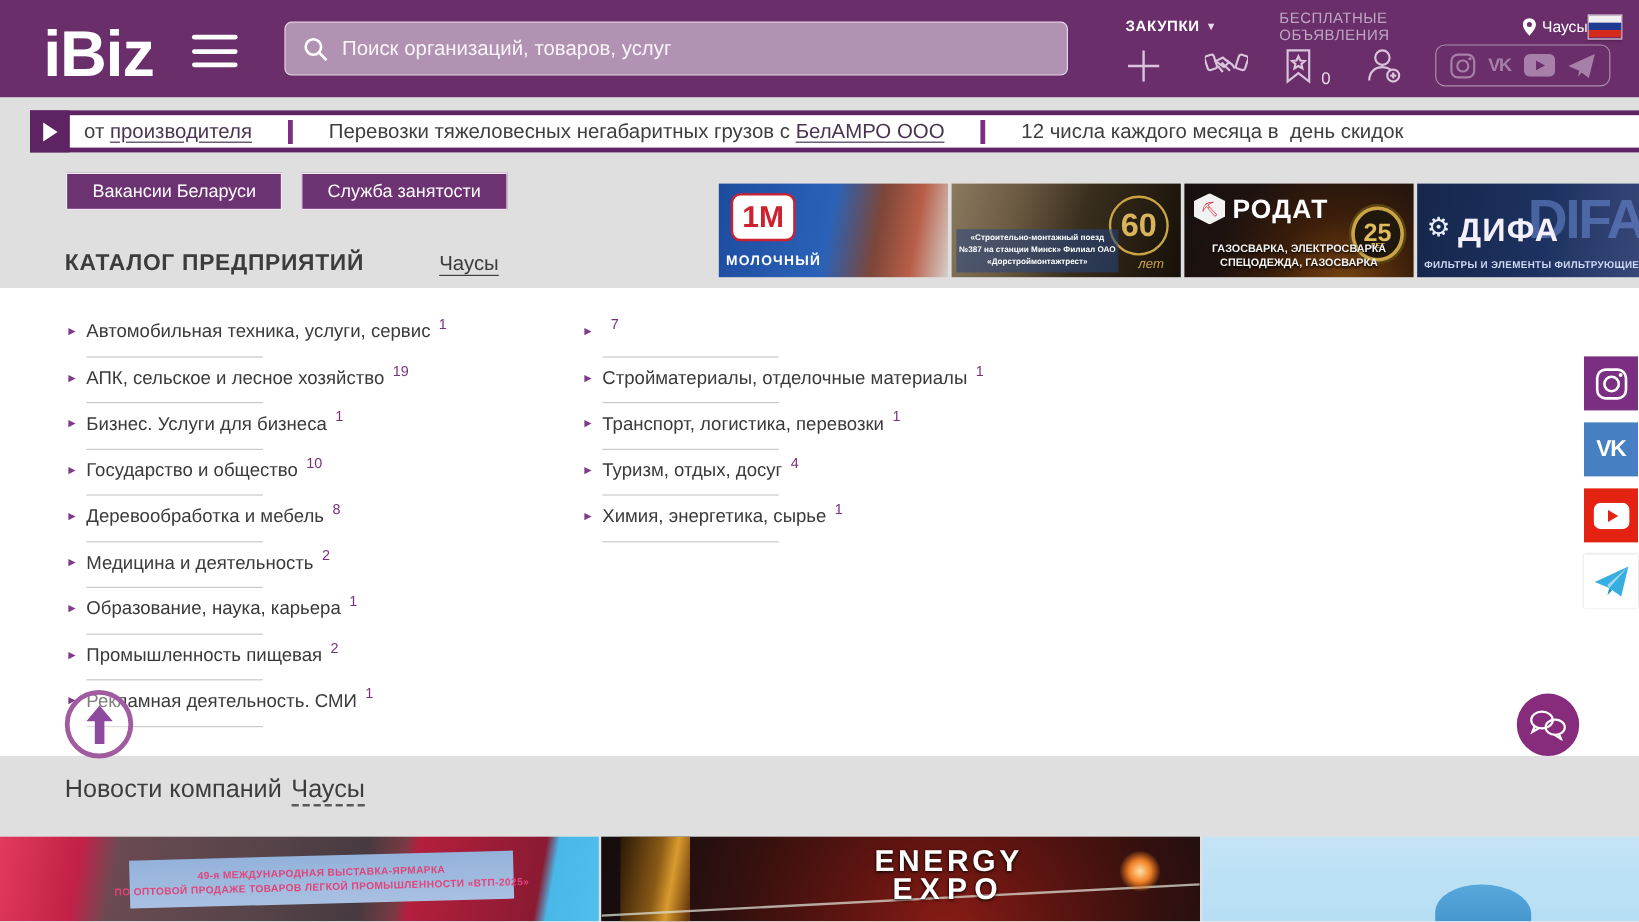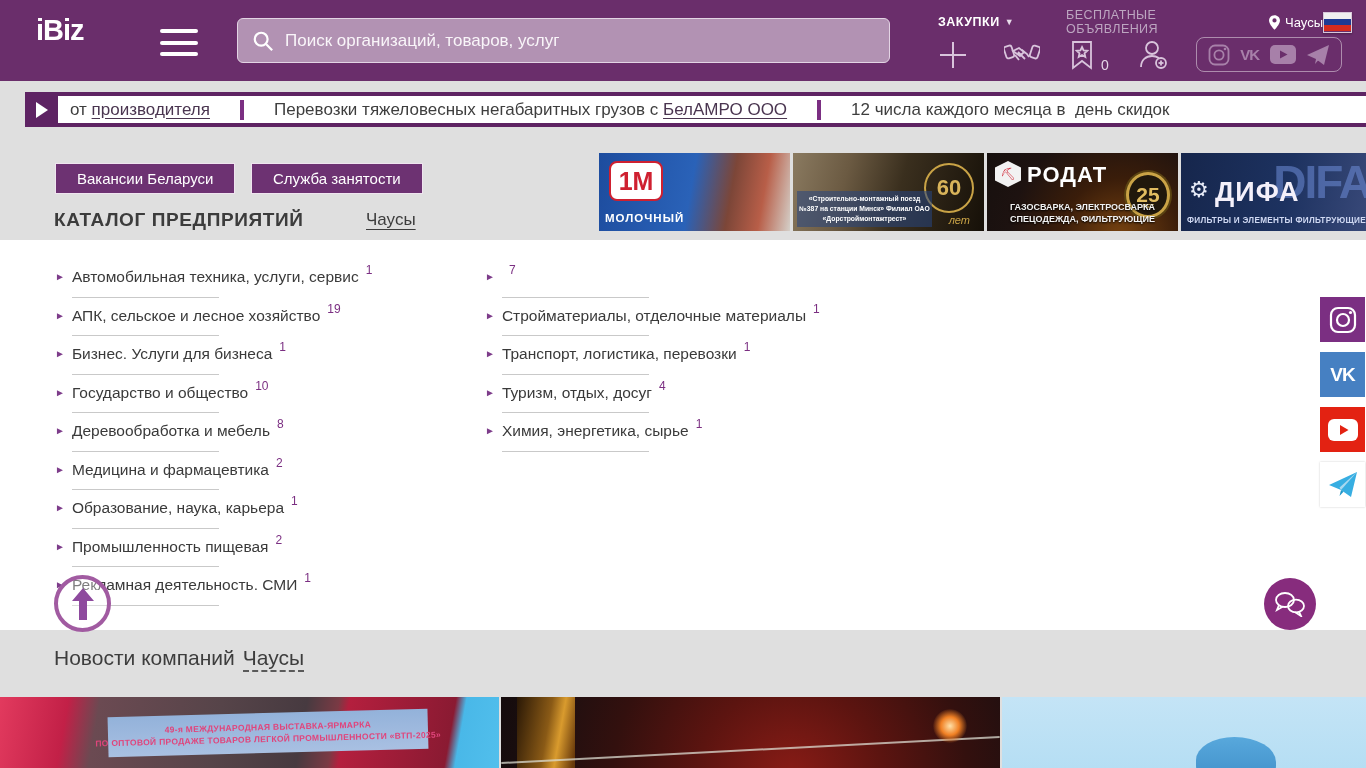--- a/index.html
+++ b/index.html
@@ -2,21 +2,21 @@
 <html><head>
 <meta charset="utf-8">
 <style>
   * { box-sizing: border-box; margin: 0; padding: 0; }
   html,body { width:1366px; height:768px; overflow:hidden; }
   body { font-family:"Liberation Sans","DejaVu Sans",sans-serif; background:#dfdfdf; position:relative; }
   .page { position:relative; width:1366px; height:768px; overflow:hidden; background:#dfdfdf; }
 
   
   .header { position:absolute; top:0; left:0; width:1366px; height:81px; background:#6a2e6b; }
-  .logo { position:absolute; left:36px; top:14px; color:#fff; font-size:29px; font-weight:bold; letter-spacing:-1px; cursor:pointer; }
+  .logo { position:absolute; left:36px; top:14px; color:#fff; font-size:54px; font-weight:bold; letter-spacing:-1px; cursor:pointer; }
   .burger { position:absolute; left:160px; top:29px; width:38px; height:27px; display:flex; flex-direction:column; justify-content:space-between; cursor:pointer; }
   .burger span { display:block; height:4px; background:#fff; border-radius:2px; }
   .search { position:absolute; left:237px; top:18px; width:653px; height:45px; background:#b292b3; border:1px solid #e3d4e4; border-radius:6px; display:flex; align-items:center; padding:0 14px; }
   .search input { flex:1; background:transparent; border:none; outline:none; font-size:17px; color:#fff; font-family:inherit; }
   .search input::placeholder { color:#fdfbfd; opacity:.95; }
   .search-icon { width:22px; height:22px; margin-right:11px; flex:none; }
 
   .topnav { position:absolute; top:13px; left:938px; right:14px; height:18px; display:flex; align-items:center; font-size:12.5px; }
   .nav-zakupki { color:#fff; font-weight:bold; letter-spacing:.5px; cursor:pointer; display:flex; align-items:center; }
   .chevron { font-size:9px; margin-left:5px; color:#e8dcea; }
@@ -40,35 +40,35 @@
   .ticker-inner { position:relative; margin-left:33px; height:27px; background:#fff; display:flex; align-items:center; overflow:hidden; }
   .play-btn { position:absolute; left:25px; top:92px; width:33px; height:35px; background:#5e2363; display:flex; align-items:center; justify-content:center; cursor:pointer; z-index:5; }
   .play-tri { width:0; height:0; border-left:12px solid #fff; border-top:8px solid transparent; border-bottom:8px solid transparent; }
   .ticker-item { display:inline-flex; align-items:center; white-space:nowrap; font-size:17px; color:#3e3e3e; }
   .ticker-item:first-of-type { padding-left:12px; }
   .ticker-item:not(:first-of-type)::before { content:""; width:4px; height:20px; background:#7b2f82; margin:0 30px; flex:none; }
   .t-pre,.t-post { white-space:pre; }
   .t-link { color:#4a3550; text-decoration:underline; text-underline-offset:3px; white-space:pre; cursor:pointer; }
 
   
-  .btn { position:absolute; top:163px; height:31px; background:#6d3272; color:#fff; font-size:15px; padding:0 21px; border:1px solid #efe4ef; display:flex; align-items:center; cursor:pointer; white-space:nowrap; }
+  .btn { position:absolute; top:144px; height:31px; background:#6d3272; color:#fff; font-size:15px; padding:0 21px; border:1px solid #efe4ef; display:flex; align-items:center; cursor:pointer; white-space:nowrap; }
   .btn-vac { left:55px; } .btn-emp { left:251px; }
 
   
   .cat-heading { position:absolute; left:54px; top:209px; font-size:19px; font-weight:bold; color:#3c3c3c; letter-spacing:.6px; }
   .cat-city { position:absolute; left:366px; top:210px; font-size:17px; color:#3c3c3c; text-decoration:underline; text-underline-offset:4px; cursor:pointer; }
 
   
   .banners { position:absolute; left:599px; top:153px; display:flex; gap:3px; }
   .banner { width:191px; height:78px; position:relative; overflow:hidden; cursor:pointer; flex:none; }
   .b1 { background:linear-gradient(100deg,#1d4c9e 0%,#2a62b8 48%,#7c4638 68%,#b85e48 84%,#d4cfc8 100%); }
   .b1-logo { position:absolute; left:10px; top:8px; width:54px; height:40px; background:#fff; border:2px solid #cf2030; border-radius:8px; color:#cf2030; font-weight:bold; font-size:25px; display:flex; align-items:center; justify-content:center; }
   .b1-name { position:absolute; left:6px; bottom:7px; color:#fff; font-weight:bold; font-size:11.5px; letter-spacing:1px; }
   .b2 { background:linear-gradient(105deg,#8a7a60 0%,#6b5a42 28%,#3a2f1e 55%,#161008 100%); }
-  .b2-badge { position:absolute; right:10px; top:10px; width:50px; height:50px; border-radius:50%; border:2px solid #c9a346; color:#d9b45a; font-size:22px; font-weight:bold; display:flex; align-items:center; justify-content:center; }
+  .b2-badge { position:absolute; right:10px; top:10px; width:50px; height:50px; border-radius:50%; border:2px solid #c9a346; color:#d9b45a; font-size:27px; font-weight:bold; display:flex; align-items:center; justify-content:center; }
   .b2-sub { position:absolute; right:14px; bottom:5px; color:#c9a346; font-style:italic; font-size:11px; }
   .b2-text { position:absolute; left:4px; bottom:4px; width:135px; background:rgba(38,70,130,.55); color:#fff; font-weight:bold; font-size:6.8px; line-height:1.45; text-align:center; padding:3px 2px; }
   .b3 { background:radial-gradient(circle at 70% 110%,#7a4410 0%,#3a1d0a 38%,#1d1210 70%,#16100e 100%); }
   .b3-robot { position:absolute; left:8px; top:8px; width:26px; height:26px; background:#f2f2f2; clip-path:polygon(50% 0,100% 25%,100% 75%,50% 100%,0 75%,0 25%); display:flex; align-items:center; justify-content:center; font-size:12px; color:#cf2030; }
   .b3-title { position:absolute; left:40px; top:9px; color:#fff; font-weight:bold; font-size:22px; letter-spacing:1px; }
   .b3-badge { position:absolute; right:8px; top:19px; width:44px; height:46px; border-radius:50%; border:3px solid #c9a346; background:#20180c; color:#e0bc60; font-size:21px; font-weight:bold; display:flex; align-items:center; justify-content:center; box-shadow:0 0 0 2px #5a4312; }
   .b3-badge small { font-size:6px; position:absolute; bottom:6px; }
   .b3-text { position:absolute; left:0; right:0; bottom:5px; color:#f2f2f2; font-weight:bold; font-size:9px; line-height:1.4; text-align:center; text-shadow:0 1px 2px #000; }
   .b4 { background:linear-gradient(100deg,#16264c 0%,#1d3260 55%,#3a4a7a 100%); }
   .b4-back { position:absolute; right:2px; top:2px; color:rgba(110,140,215,.55); font-size:46px; font-weight:bold; letter-spacing:-2px; }
@@ -257,21 +257,21 @@
     </div>
     <div class="banner b3">
       <div class="b3-robot">⛏</div>
       <div class="b3-title">РОДАТ</div>
       <div class="b3-badge">
           <span>25</span>
           <small>ЛЕТ</small>
         </div>
       <div class="b3-text">
           <div>ГАЗОСВАРКА, ЭЛЕКТРОСВАРКА</div>
-          <div>СПЕЦОДЕЖДА, ФИЛЬТРУЮЩИЕ</div>
+          <div>СПЕЦОДЕЖДА, ГАЗОСВАРКА</div>
         </div>
     </div>
     <div class="banner b4">
       <div class="b4-back">DIFA</div>
       <div class="b4-gear">⚙</div>
       <div class="b4-title">ДИФА</div>
       <div class="b4-text">ФИЛЬТРЫ И ЭЛЕМЕНТЫ ФИЛЬТРУЮЩИЕ</div>
     </div>
   </div>
 
@@ -303,21 +303,21 @@
         </div>
 
         <div class="cat-item">
           <span class="bullet">►</span>
           <span class="cat-label">Деревообработка и мебель</span>
           <span class="cat-count">8</span>
         </div>
 
         <div class="cat-item">
           <span class="bullet">►</span>
-          <span class="cat-label">Медицина и фармацевтика</span>
+          <span class="cat-label">Медицина и деятельность</span>
           <span class="cat-count">2</span>
         </div>
 
         <div class="cat-item">
           <span class="bullet">►</span>
           <span class="cat-label">Образование, наука, карьера</span>
           <span class="cat-count">1</span>
         </div>
 
         <div class="cat-item">
@@ -413,20 +413,24 @@
     <div class="photo ph1">
       <div class="ph1-banner">
         <b>49-я МЕЖДУНАРОДНАЯ ВЫСТАВКА-ЯРМАРКА</b>
         <b>ПО ОПТОВОЙ ПРОДАЖЕ ТОВАРОВ ЛЕГКОЙ ПРОМЫШЛЕННОСТИ «ВТП-2025»</b>
       </div>
 
     </div>
     <div class="photo ph2">
       <div class="ph2-flame"></div>
       <div class="ph2-cable"></div>
+      <div class="ph2-title">
+        <div>ENERGY</div>
+        <div class="l2">EXPO</div>
+      </div>
       <div class="ph2-spark"></div>
 
     </div>
     <div class="photo ph3">
       <div class="ph3-cap"></div>
 
     </div>
   </div>
 
 </div>

